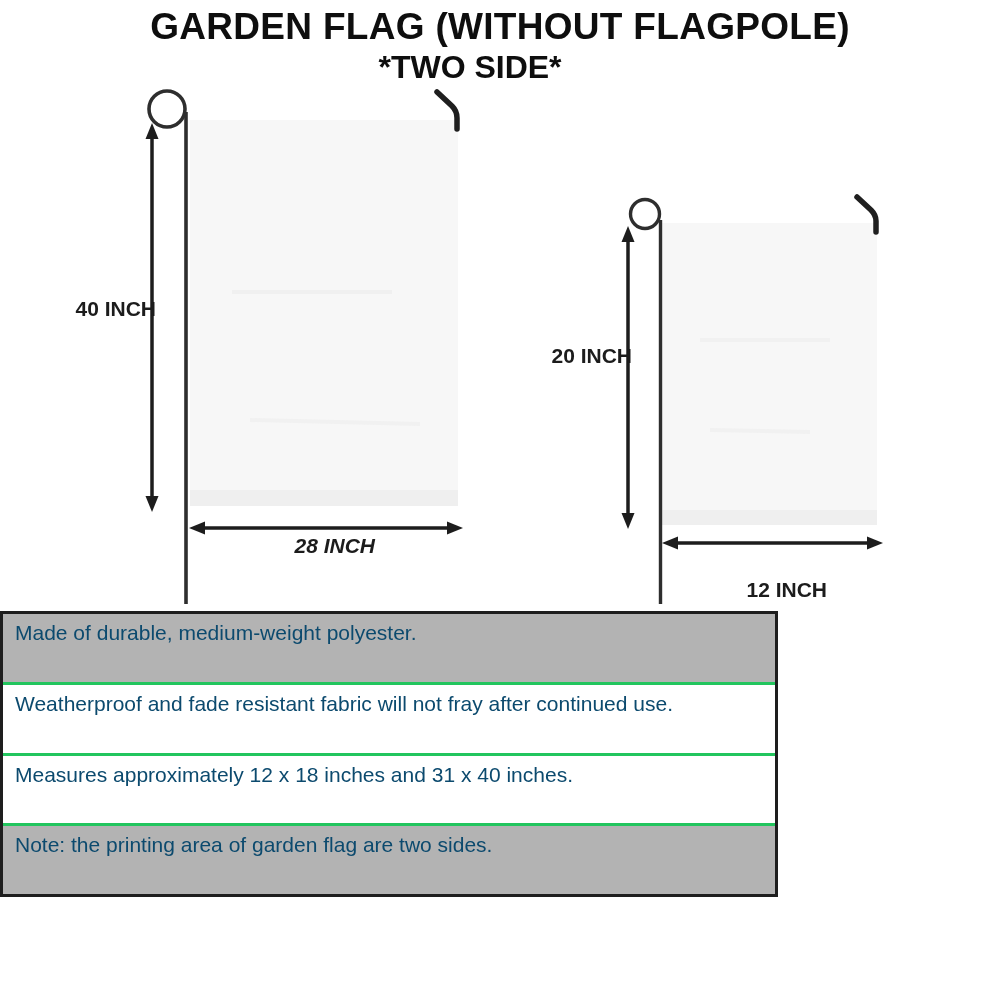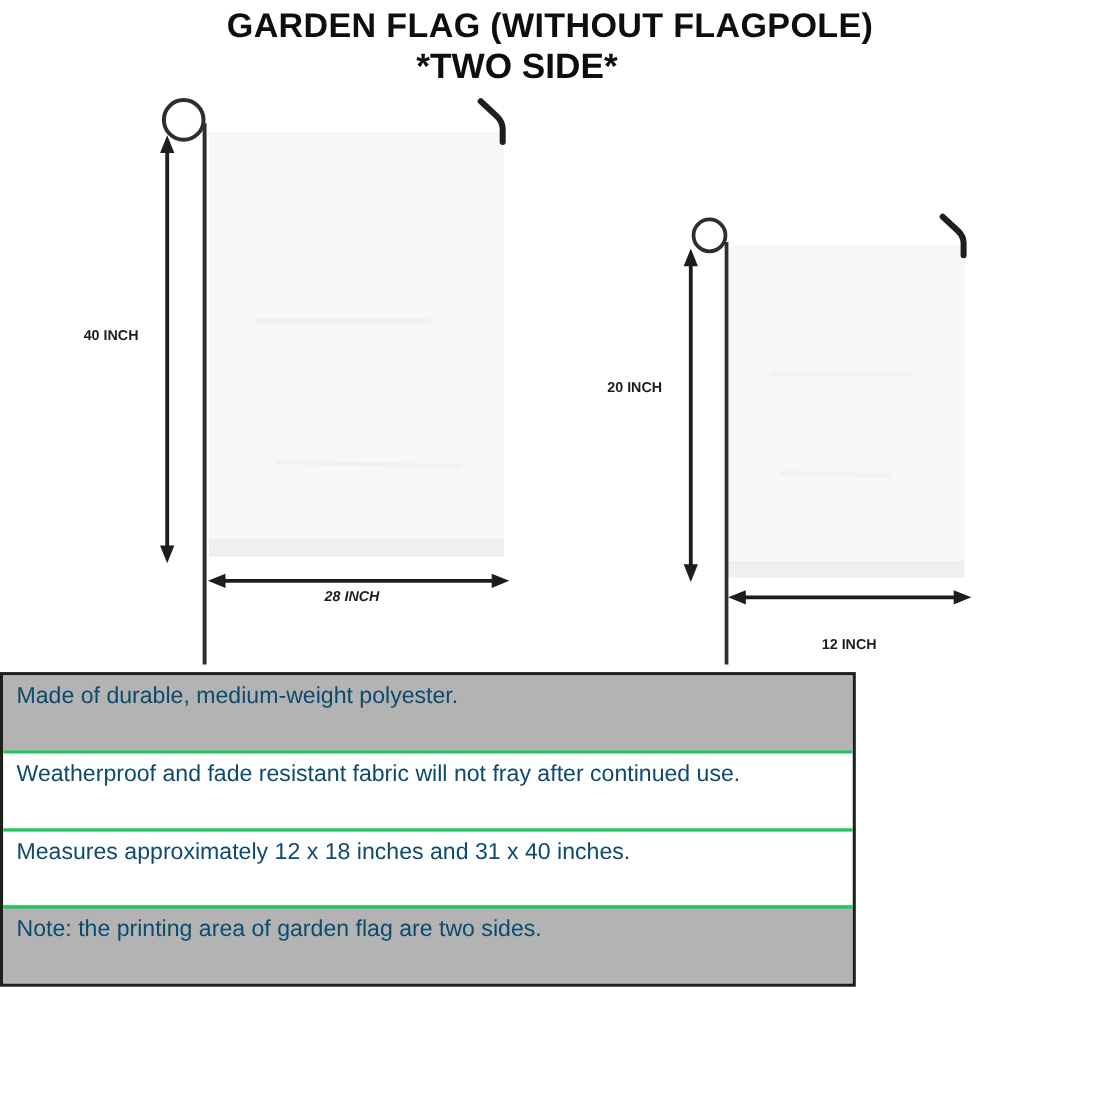--- a/index.html
+++ b/index.html
@@ -4,29 +4,29 @@
 <style>
   html, body { margin:0; padding:0; background:#ffffff; }
   .canvas {
     position:relative; width:1000px; height:1000px; background:#ffffff;
     overflow:hidden; font-family:"Liberation Sans", sans-serif;
   }
 
   
   .title-block { position:absolute; top:6px; left:0; width:1000px; text-align:center;
     color:#0e0e0e; font-weight:800; line-height:1.16; }
-  .title-line1 { font-size:31px; letter-spacing:0.3px; }
+  .title-line1 { font-size:37px; letter-spacing:0.3px; }
   .title-line2 { font-size:32px; transform:translateX(-30px); }
 
   
   svg.overlay { position:absolute; left:0; top:0; width:1000px; height:1000px; }
 
   
-  .dim-label { position:absolute; font-size:13px; font-weight:700; color:#1c1c1c;
-    width:110px; text-align:center; white-space:nowrap; }
+  .dim-label { position:absolute; font-size:21px; font-weight:700; color:#1c1c1c;
+    width:110px; text-align:right; white-space:nowrap; }
   .lbl-40 { left:46px;  top:297px; }
   .lbl-28 { left:265px; top:534px;font-style:italic; }
   .lbl-18 { left:522px; top:344px; }
   .lbl-12 { left:717px; top:578px; }
 
   
   .features { position:absolute; left:0; top:611px; width:778px; height:286px;
     border:3px solid #1e1e1e; box-sizing:border-box; display:flex; flex-direction:column; }
   .feature-row { flex:1 1 0; padding:7px 12px 0; font-size:21px; color:#0c4a6e;
     box-sizing:border-box; overflow:hidden; }

